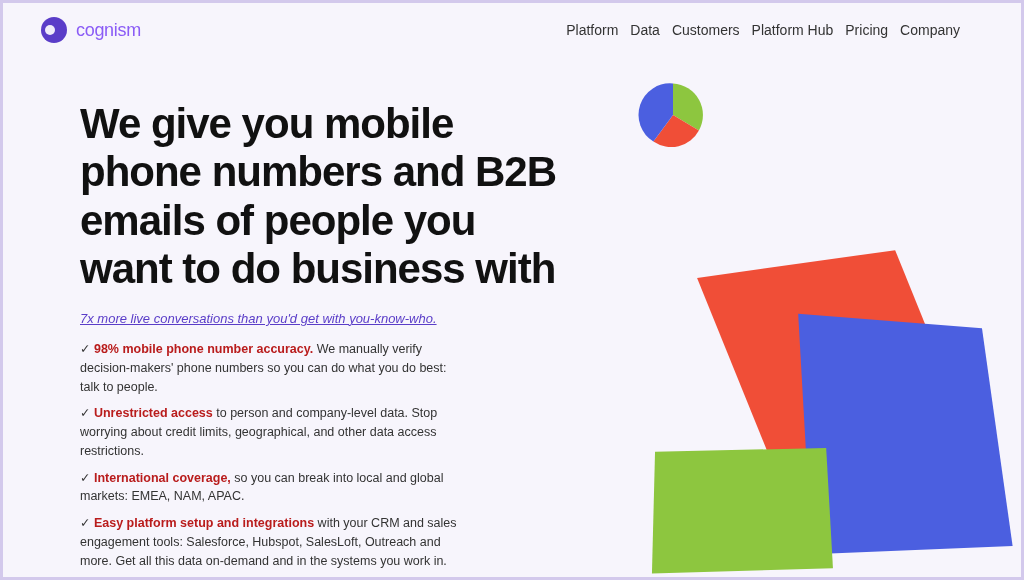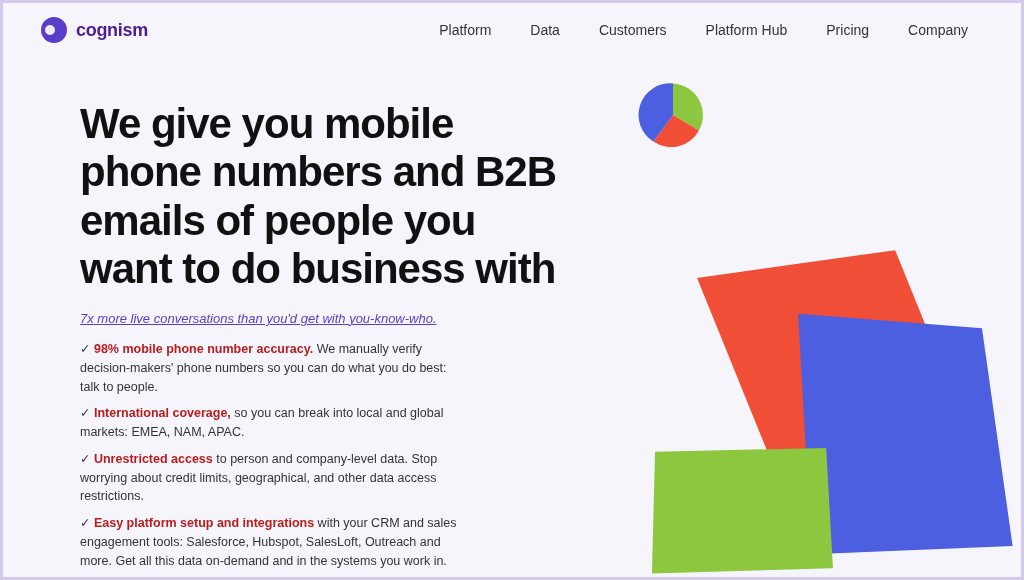--- a/index.html
+++ b/index.html
@@ -48,31 +48,31 @@
       margin-right: auto;
     }
 
     .logo-icon {
       width: 28px;
       height: 28px;
     }
 
     .logo-text {
       font-size: 18px;
-      font-weight: 700;
-      color: #4c1d95;
+      font-weight: 400;
+      color: #8b5cf6;
       letter-spacing: -0.3px;
       text-align: center;
     }
 
     .nav-links {
       display: flex;
       align-items: center;
-      gap: 39px;
-      margin-right: 16px;
+      gap: 12px;
+      margin-right: 24px;
     }
 
     .nav-link {
       font-size: 14px;
       color: #333;
       text-decoration: none;
       cursor: pointer;
     }
 
     .nav-actions {
@@ -222,24 +222,24 @@
 
       <p class="hero-subtitle">
         <span>7x more live conversations than you'd get with </span><span>you-know-who.</span>
       </p>
 
       <ul class="feature-list">
         <li>
           ✓ <strong>98% mobile phone number accuracy.</strong><span> We manually verify decision-makers' phone numbers so you can do what you do best: talk to people.</span>
         </li>
         <li>
+          ✓ <strong>Unrestricted access</strong><span> to person and company-level data. Stop worrying about credit limits, geographical, and other data access restrictions.</span>
+        </li>
+        <li>
           ✓ <strong>International coverage,</strong><span> so you can break into local and global markets: EMEA, NAM, APAC.</span>
-        </li>
-        <li>
-          ✓ <strong>Unrestricted access</strong><span> to person and company-level data. Stop worrying about credit limits, geographical, and other data access restrictions.</span>
         </li>
         <li>
           ✓ <strong>Easy platform setup and integrations</strong><span> with your CRM and sales engagement tools: Salesforce, Hubspot, SalesLoft, Outreach and more. Get all this data on-demand and in the systems you work in.</span>
         </li>
       </ul>
 
     </div>
 
     <div class="hero-right">
 

